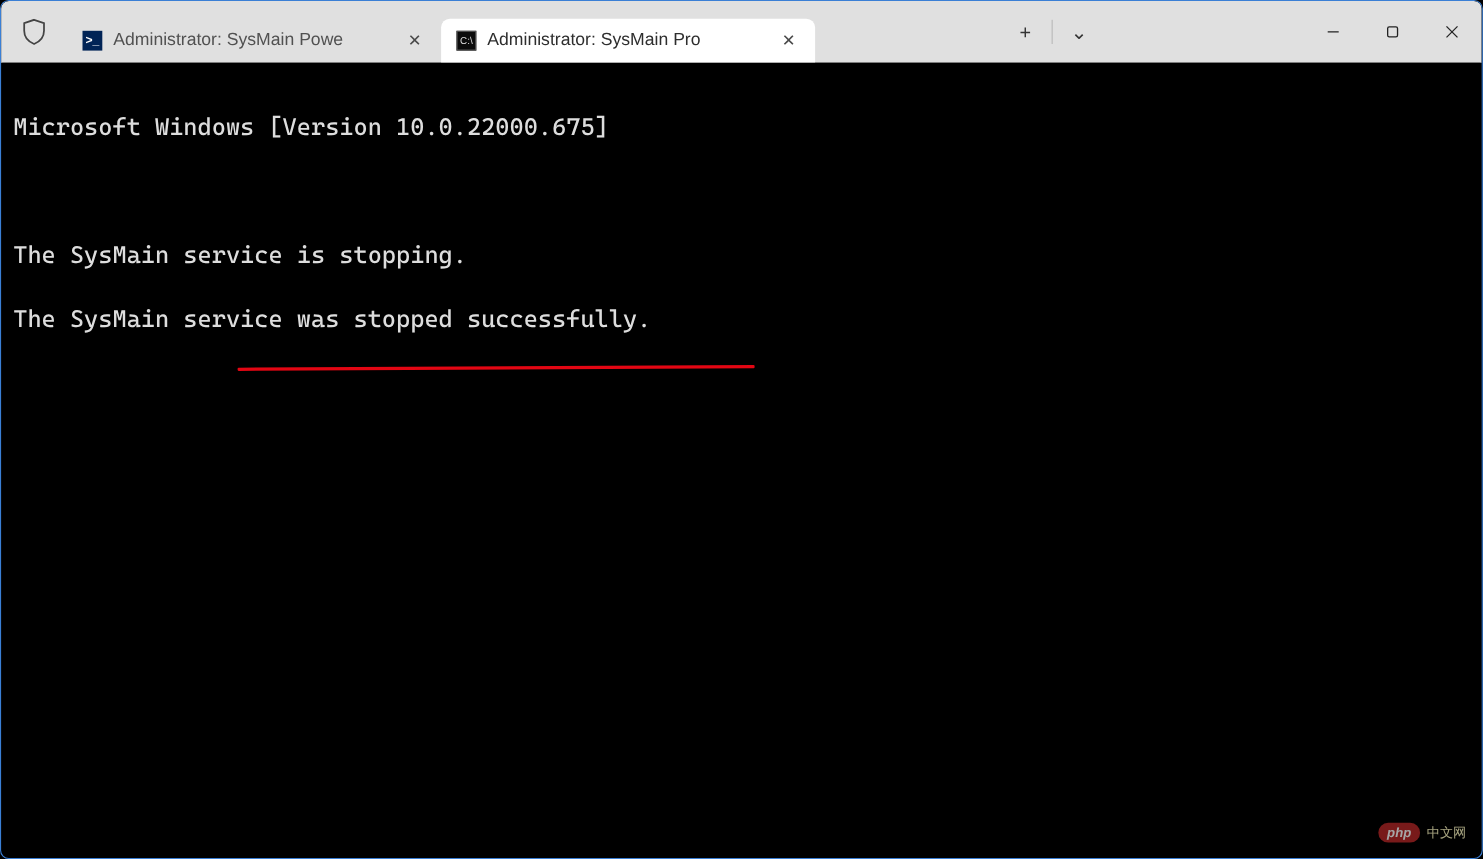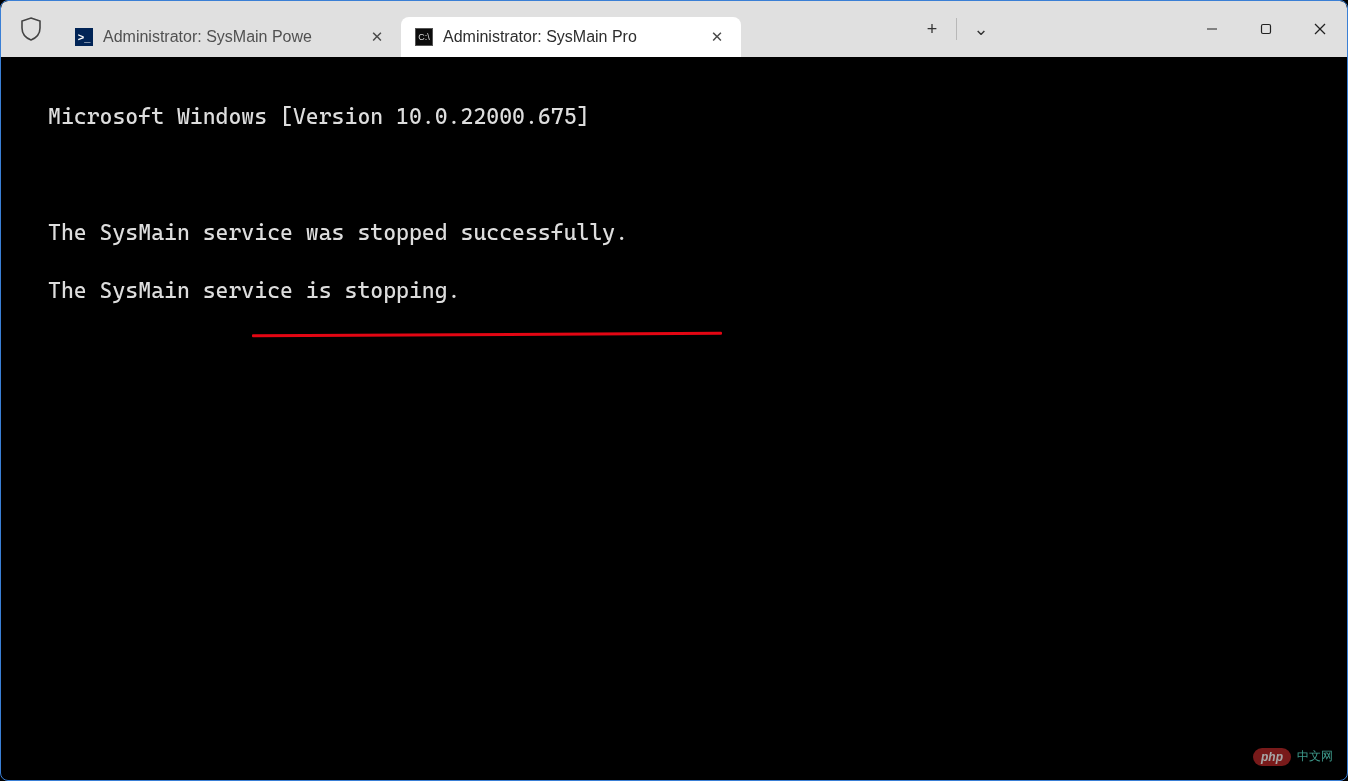--- a/index.html
+++ b/index.html
@@ -42,40 +42,40 @@
     .win-btn { width:54px; height:100%; display:flex; align-items:center; justify-content:center; cursor:pointer; }
     .win-btn svg { width:12px; height:12px; }
 
     .terminal {
       position:absolute; top:56px; left:1px; right:1px; bottom:1px;
       background:#000; color:#ddd;
       font-family: "Cascadia Mono", Consolas, monospace;
       font-size:22px; line-height:29px;
       padding:16px 10px;
       white-space: pre;
-      border-bottom-left-radius:7px; border-bottom-right-radius:7px;margin-left:36px;
+      border-bottom-left-radius:7px; border-bottom-right-radius:7px;
     }
     .term-line { display:block; }
     .censor { display:inline-block; width:80px; height:22px; background:#000; vertical-align:middle; filter:blur(3px); background:linear-gradient(#1a1a1a,#0a0a0a); border-radius:3px; }
     .cursor { display:inline-block; width:1px; height:24px; background:#fff; vertical-align:middle; margin-left:2px; }
 
     .underline-annotation {
       position:absolute;
       height:3px; background:#e30613;
       border-radius:1px;
       transform: rotate(-0.3deg);
     }
 
     .watermark {
       position:absolute; right:14px; bottom:14px;
-      display:flex; align-items:flex-start; gap:6px;
+      display:flex; align-items:center; gap:6px;
       opacity:0.65;
     }
     .watermark .pill { background:#b82828; color:#fff; font-size:12px; font-weight:bold; padding:2px 8px; border-radius:10px; font-style:italic; }
-    .watermark .txt { color:#5eead4; font-size:12px; }
+    .watermark .txt { color:#fef9c3; font-size:12px; }
   </style>
 </head>
 <body>
 
 <div class="titlebar">
   <div class="shield">
     <svg width="22" height="24" viewBox="0 0 22 24">
         <path d="M11 1 L20 4 V11 C20 17 16 21 11 23 C6 21 2 17 2 11 V4 Z" fill="none" stroke="#444" stroke-width="1.6"></path>
       </svg>
   </div>
@@ -118,22 +118,22 @@
             <line x1="11" y1="1" x2="1" y2="11" stroke="#222" stroke-width="1.2"></line>
           </svg>
       </div>
     </div>
   </div>
 </div>
 
 <div class="terminal">
 <span class="term-line">Microsoft Windows [Version 10.0.22000.675]</span>
 <span class="term-line"> </span>
+<span class="term-line">The SysMain service is stopping.</span>
 <span class="term-line">The SysMain service was stopped successfully.</span>
-<span class="term-line">The SysMain service is stopping.</span>
 <span class="term-line"> </span>
 <span class="term-line"> </span>
 
   <div class="underline-annotation" style="left:214px; top:276px; width:470px;"></div>
 </div>
 
 <div class="watermark">
   <span class="pill">php</span>
   <span class="txt">中文网</span>
 </div>

